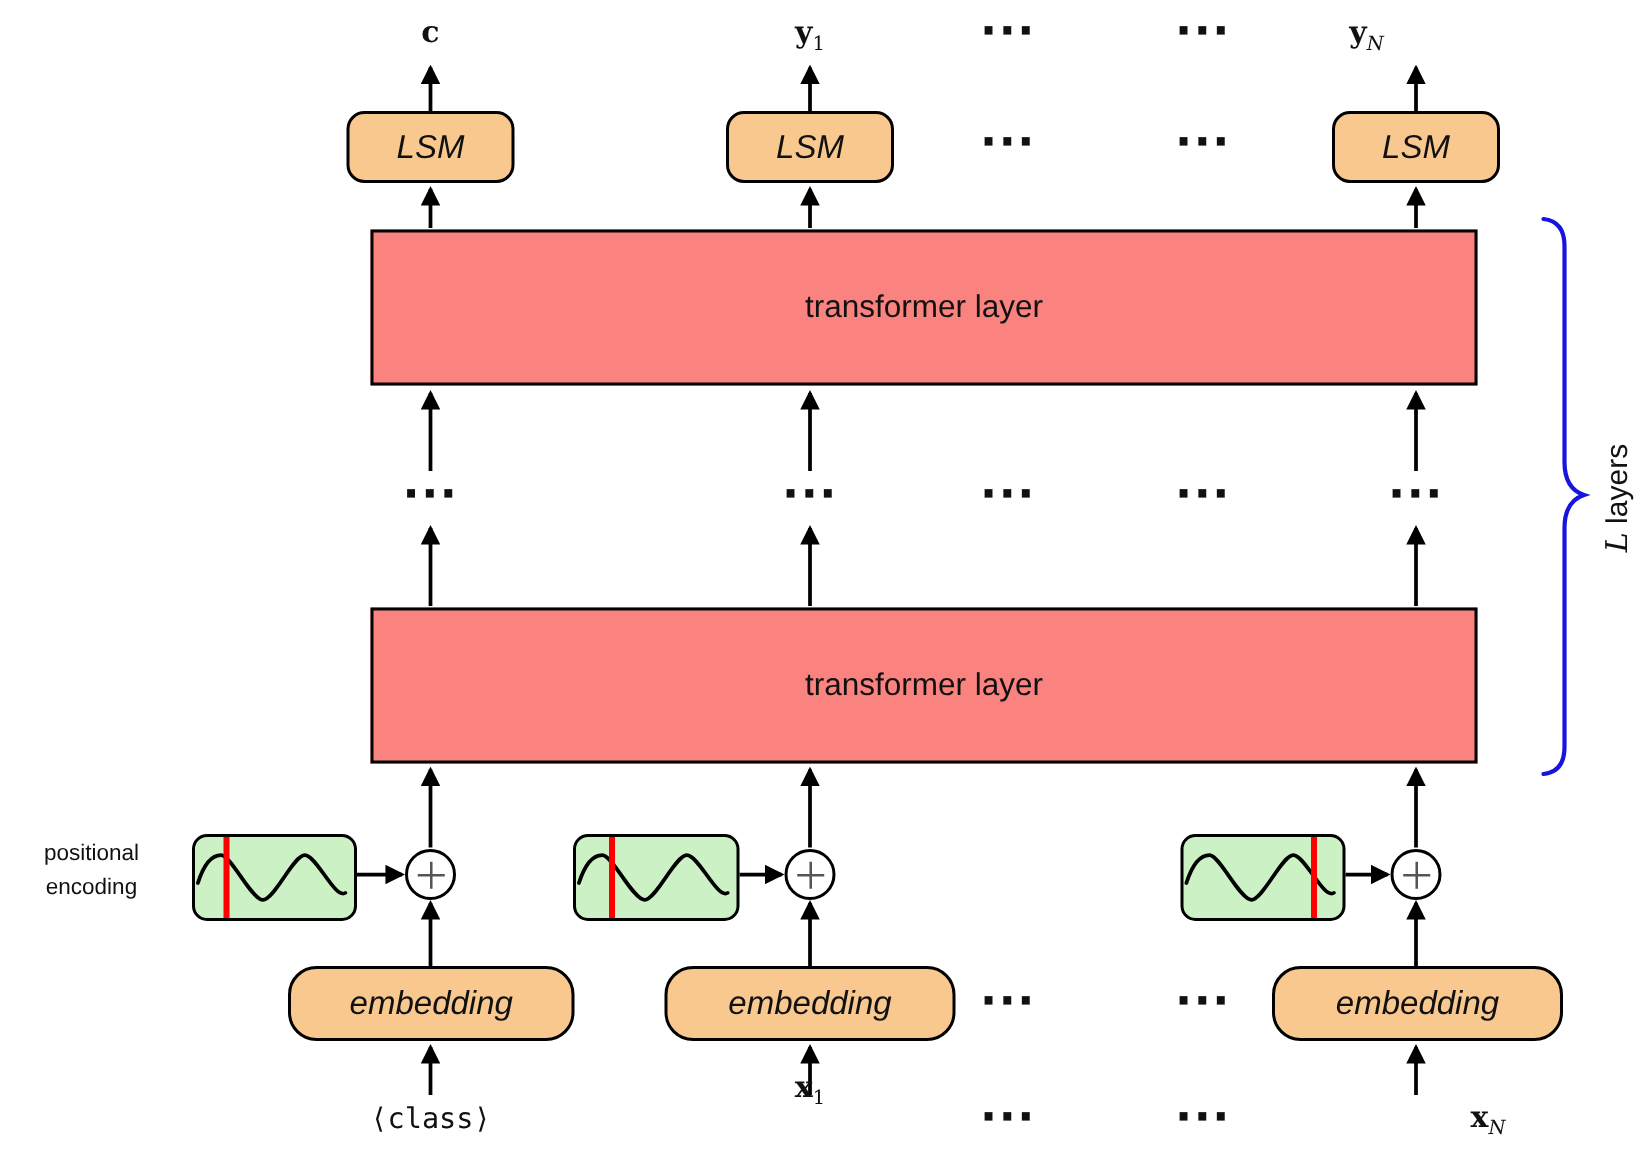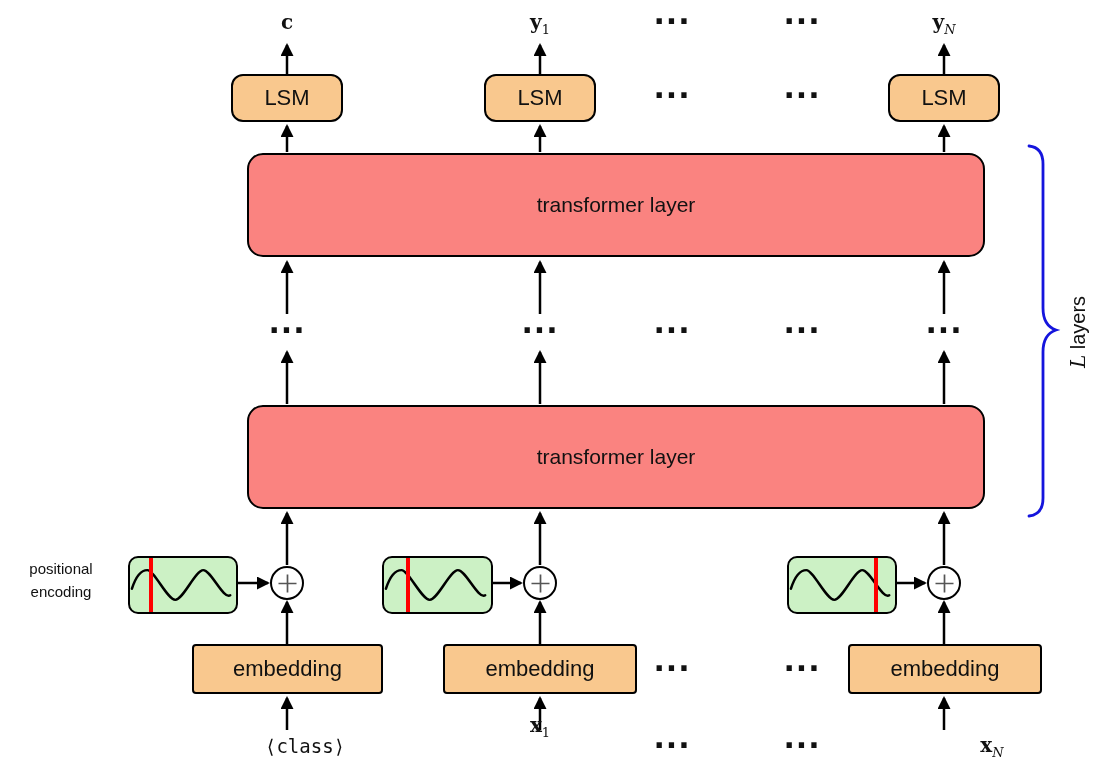--- a/index.html
+++ b/index.html
@@ -1,37 +1,37 @@
 <!DOCTYPE html>
 <html style="--box-orange: #F9C88E; --box-red: #FA8380; --box-green: #CCF1C5; --marker-red: #FF0000; --brace-blue: #1515DD;"><head>
 <meta charset="utf-8">
 <style>
   html,body{margin:0;padding:0;background:#ffffff;}
   .canvas{position:relative;width:1097px;height:771px;background:#fff;overflow:hidden;
           font-family:"Liberation Sans",sans-serif;color:#111;}
   svg.overlay{position:absolute;left:0;top:0;width:1097px;height:771px;}
   .box{position:absolute;box-sizing:border-box;border:2.5px solid #000;
        display:flex;align-items:center;justify-content:center;}
-  .orange{background:var(--box-orange,#F9C88E);}
+  .orange{background:var(--box-orange,#F9C88E);font-style:italic;}
   .red{background:var(--box-red,#FA8380);}
   .green{background:var(--box-green,#CCF1C5);}
   .lsm{width:112px;height:48px;border-radius:12px;font-size:22px;}
-  .transformer{left:247px;width:738px;height:104px;border-radius:16px;font-size:21px;}
-  .embedding{height:50px;border-radius:4px;font-size:22px;}
+  .transformer{left:247px;width:738px;height:104px;border-radius:0;font-size:21px;}
+  .embedding{height:50px;border-radius:19px;font-size:22px;}
   .posbox{width:110px;height:58px;border-radius:10px;}
   .posbox svg{position:absolute;left:0;top:0;width:100%;height:100%;}
   .marker{position:absolute;top:0;bottom:0;width:3.5px;background:var(--marker-red,#f00);}
   .plus-circle{position:absolute;width:34px;height:34px;border:2.5px solid #000;border-radius:50%;
        background:#fff;box-sizing:border-box;display:flex;align-items:center;justify-content:center;}
   .lbl{position:absolute;transform:translate(-50%,-50%);white-space:nowrap;}
   .dots{font-family:"DejaVu Sans",sans-serif;font-weight:bold;font-size:30px;letter-spacing:1px;}
   .math{font-family:"DejaVu Serif",serif;font-weight:bold;font-size:20px;}
   .math sub{font-size:13px;font-weight:normal;font-family:"DejaVu Serif",serif;}
   .math sub.it{font-style:italic;}
-  .mono{font-family:"DejaVu Sans Mono",monospace;font-size:19px;margin-left:18px;}
+  .mono{font-family:"DejaVu Sans Mono",monospace;font-size:19px;}
   .posenc{position:absolute;left:2px;top:557px;width:118px;text-align:center;
           font-size:15px;line-height:23px;}
   .llayers{position:absolute;left:1078px;top:332px;transform:translate(-50%,-50%) rotate(-90deg);
            white-space:nowrap;font-size:20px;}
   .llayers .mathit{font-family:"DejaVu Serif",serif;font-style:italic;}
 </style>
 </head>
 <body>
 
 <div class="canvas">
@@ -73,21 +73,21 @@
       <line x1="897" y1="583" x2="925" y2="583" marker-end="url(#ah)"></line>
     </g>
     <path d="M 1029 146 C 1038 147 1043 153 1043 164 L 1043 308 C 1043 319 1047 327 1056 330
              C 1047 333 1043 341 1043 352 L 1043 498 C 1043 509 1038 515 1029 516" fill="none" stroke-width="2.8" stroke-linecap="round" style="stroke:var(--brace-blue,#1515DD)"></path>
   </svg>
 
   <div class="lbl math" style="left:287px;top:23px;"><span>c</span><sub></sub></div>
   <div class="lbl math" style="left:540px;top:23px;"><span>y</span><sub>1</sub></div>
   <div class="lbl dots" style="left:672px;top:21px;">···</div>
   <div class="lbl dots" style="left:802px;top:21px;">···</div>
-  <div class="lbl math" style="left:944px;top:23px;"><span>y</span><sub class="it">N</sub></div>
+  <div class="lbl math" style="left:911px;top:23px;"><span>y</span><sub class="it">N</sub></div>
 
   <div class="box orange lsm" style="left:231px;top:74px;">
       <span>LSM</span>
     </div>
   <div class="box orange lsm" style="left:484px;top:74px;">
       <span>LSM</span>
     </div>
   <div class="lbl dots" style="left:672px;top:95px;">···</div>
   <div class="lbl dots" style="left:802px;top:95px;">···</div>
   <div class="box orange lsm" style="left:888px;top:74px;">

